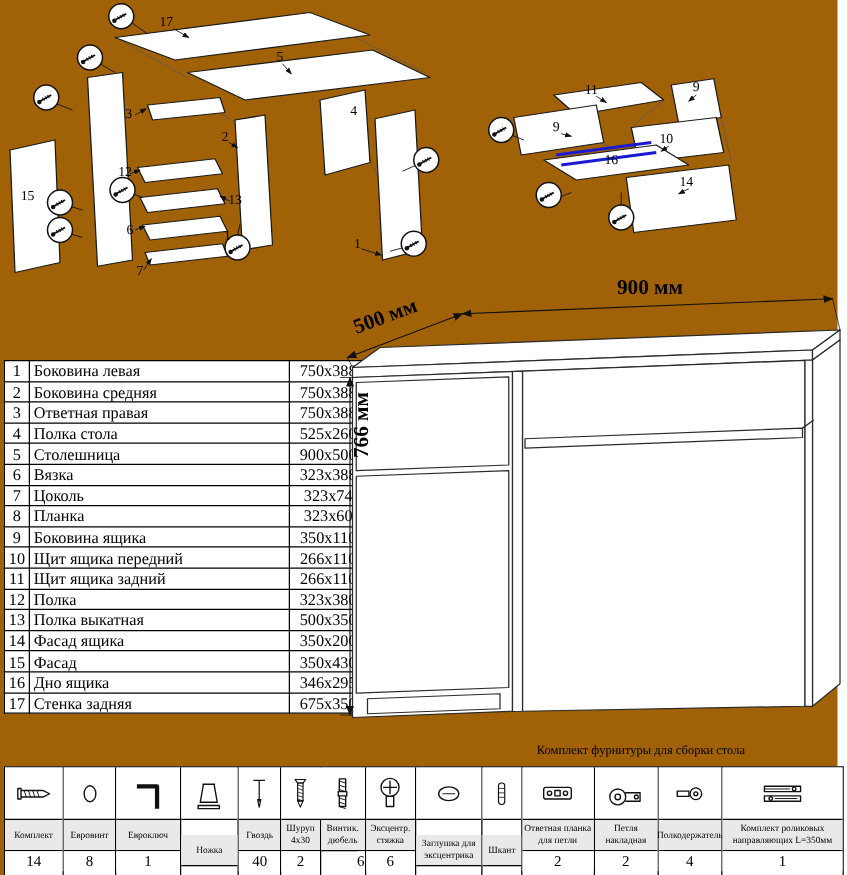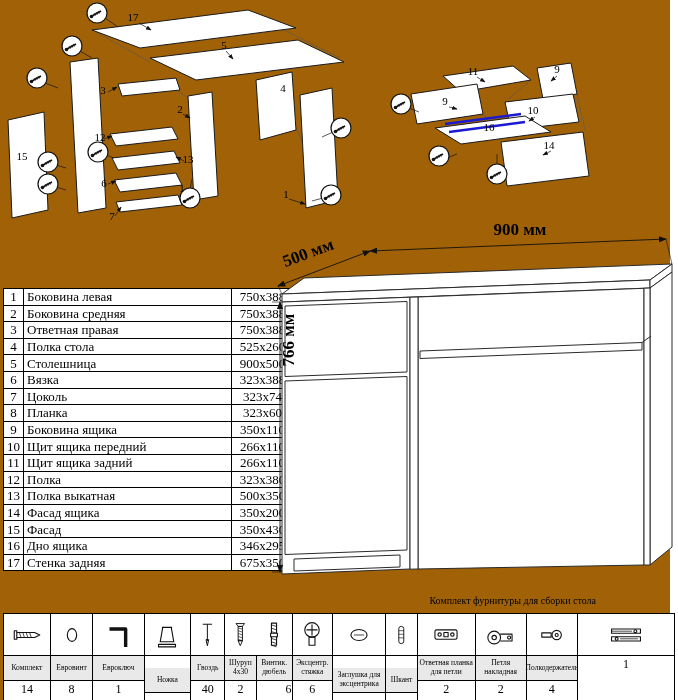--- a/index.html
+++ b/index.html
@@ -464,17 +464,18 @@
           <svg viewBox="0 0 40 44">
             <g stroke="#111" stroke-width="1.3" fill="none" stroke-linejoin="round">
               <rect x="3" y="15" width="34" height="5"></rect>
               <rect x="3" y="24" width="34" height="5"></rect>
               <circle cx="9" cy="26.5" r="1.7"></circle>
               <circle cx="31" cy="17.5" r="1.7"></circle>
               <path d="M13 26.5h21M3 17.5h24" stroke-width=".9"></path>
             </g>
           </svg>
         </div>
+        <div class="hw-label">Комплект роликовых направляющих L=350мм</div>
         <div class="hw-qty">1</div>
       </div>
     </div>
 
 </div>
 
 </body></html>

